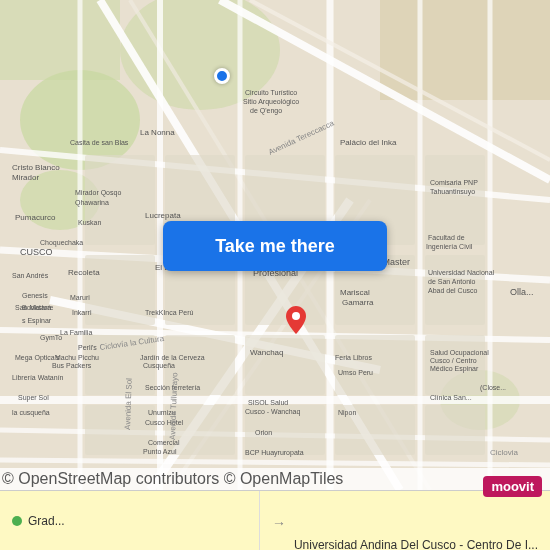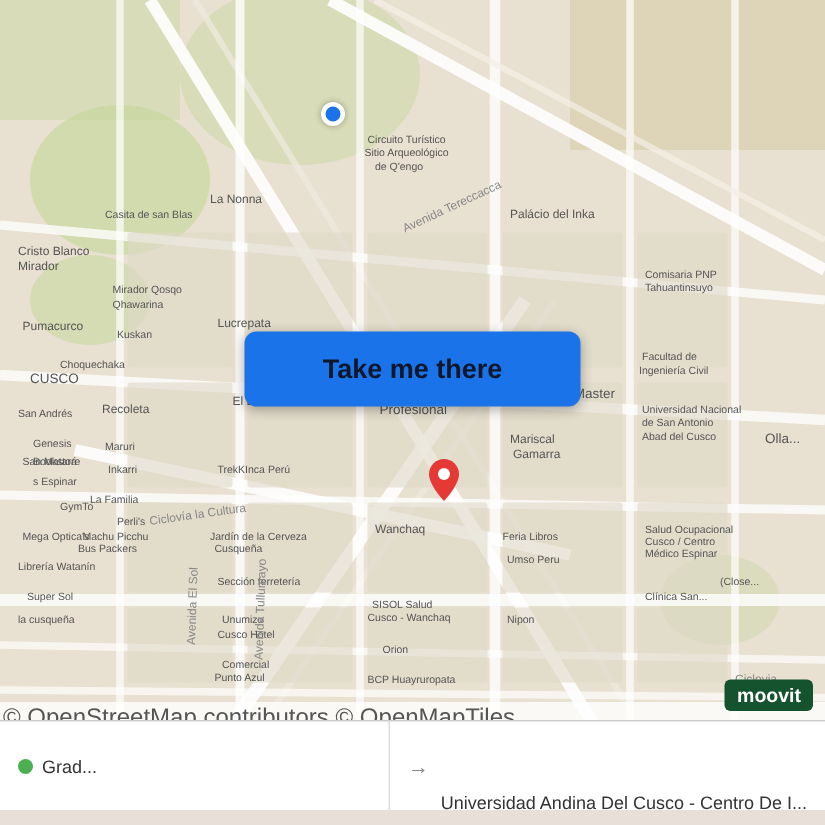--- a/index.html
+++ b/index.html
@@ -21,21 +21,21 @@
     }
 
     
     .take-me-there-btn {
       position: absolute;
       top: 221px;
       left: 163px;
       width: 224px;
       height: 50px;
       background: #1a73e8;
-      color: #0f172a;
+      color: #ffffff;
       border: none;
       border-radius: 8px;
       font-size: 18px;
       font-weight: bold;
       cursor: pointer;
       display: flex;
       align-items: center;
       justify-content: center;
       box-shadow: 0 2px 8px rgba(0,0,0,0.3);
       z-index: 10;
@@ -286,25 +286,25 @@
   </div>
 
   <button class="take-me-there-btn">Take me there</button>
 
   <div class="attribution" style="bottom: 0;">
     <span>© OpenStreetMap contributors © OpenMapTiles</span>
   </div>
 
 </div>
 
-<div class="moovit-logo" style="position: absolute; right: 8px; bottom: 76px; z-index: 30; background: #14532d; border-radius: 4px; padding: 3px 8px; color: white; font-size: 13px; font-weight: bold;">
+<div class="moovit-logo" style="position: absolute; right: 8px; bottom: 53px; z-index: 30; background: #be185d; border-radius: 4px; padding: 3px 8px; color: white; font-size: 13px; font-weight: bold;">
   <span>moovit</span>
 </div>
 
-<div class="bottom-bar" style="position: absolute; bottom: 10px; width: 550px; height: 60px; background: #ffffff; display: flex; align-items: center; border-top: 1px solid #ccc; z-index: 20;">
+<div class="bottom-bar" style="position: absolute; bottom: 0; width: 550px; height: 60px; background: #fef9c3; display: flex; align-items: center; border-top: 1px solid #ccc; z-index: 20;">
 
   <div class="route-start" style="display: flex; align-items: center; padding: 0 12px; width: 120px; border-right: 1px solid #ddd; height: 100%;">
     <div class="route-dot-green" style="width: 10px; height: 10px; border-radius: 50%; background: #4CAF50; margin-right: 6px; flex-shrink: 0;"></div>
     <span style="font-size: 12px; color: #333; white-space: nowrap; overflow: hidden; text-overflow: ellipsis;">Grad...</span>
   </div>
 
   <div class="route-end" style="display: flex; align-items: center; padding: 0 12px; flex: 1; height: 100%;">
     <span style="margin-right: 8px; color: #888; font-size: 14px; flex-shrink: 0;">→</span>
     <span style="font-size: 12px; color: #333; white-space: nowrap; overflow: hidden; text-overflow: ellipsis; margin-top: 48px;">Universidad Andina Del Cusco - Centro De I...</span>
   </div>

